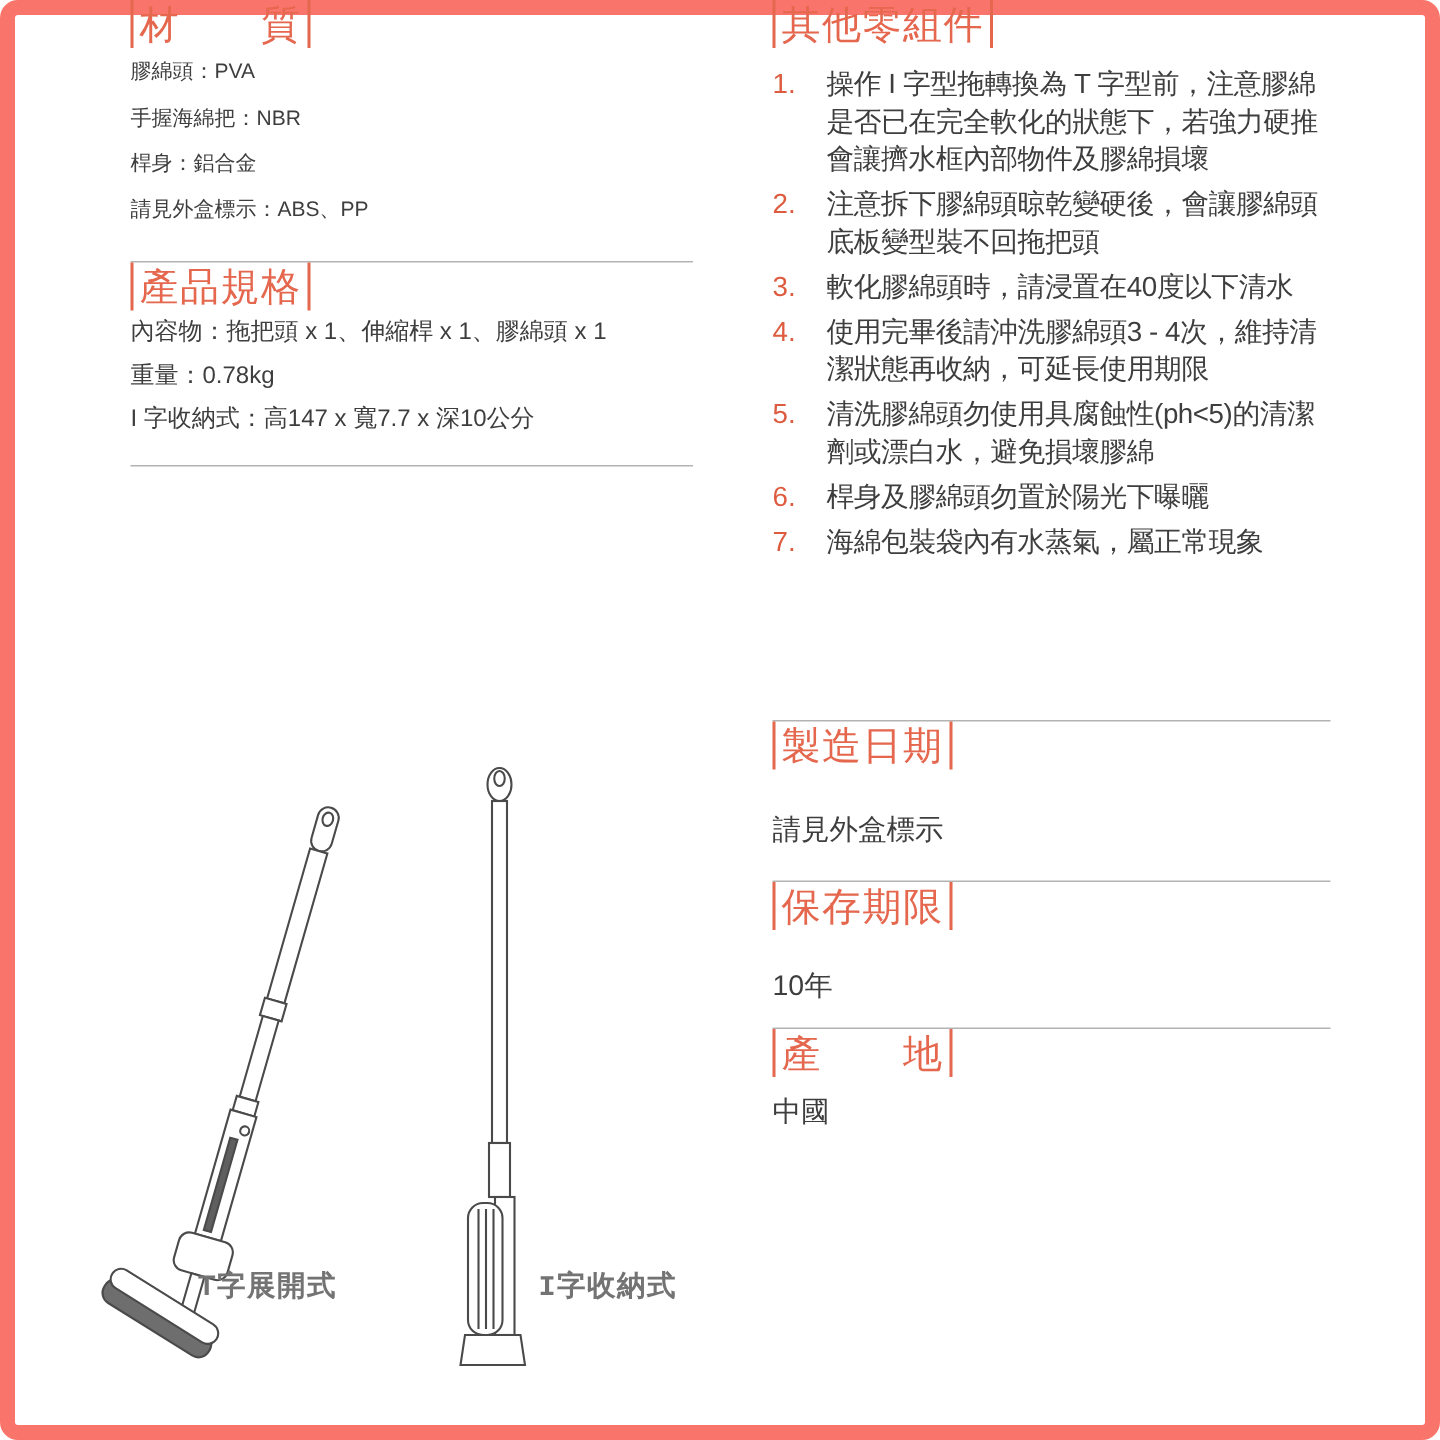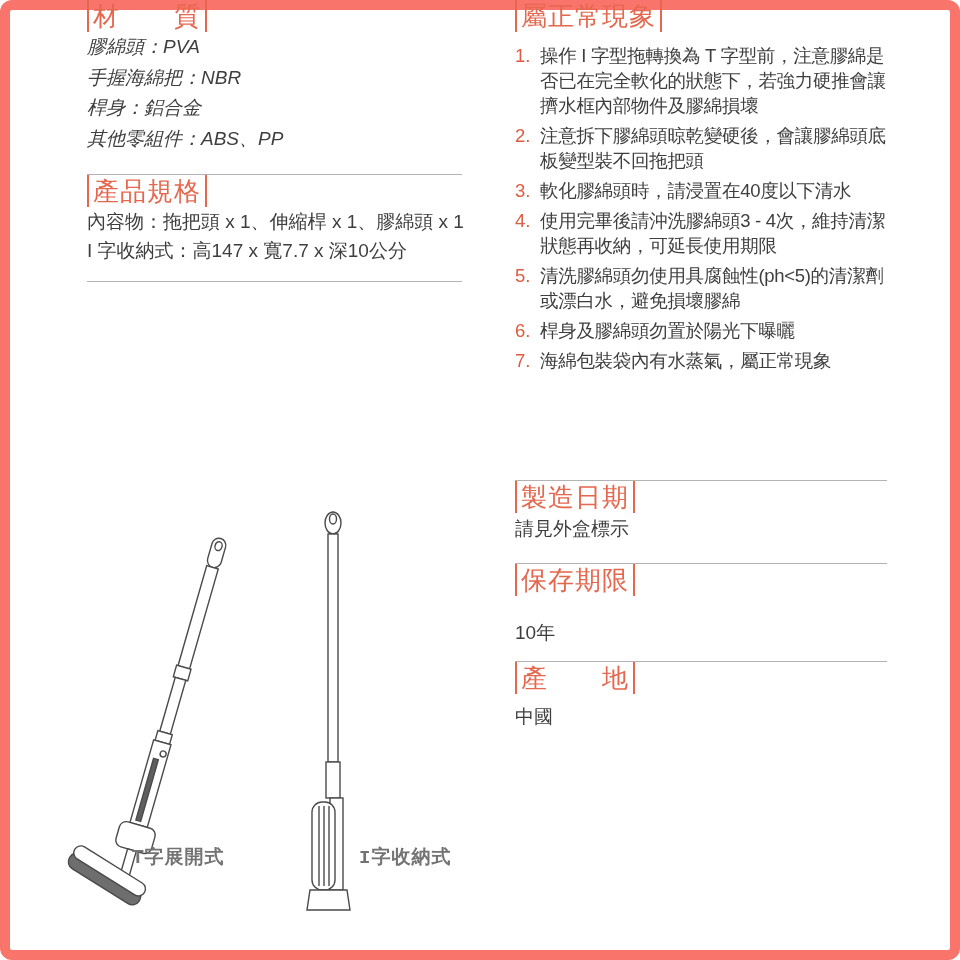--- a/index.html
+++ b/index.html
@@ -19,48 +19,48 @@
     color:#E4674E;font-size:26px;line-height:32px;letter-spacing:1px;
     border-left:2px solid #E4674E;border-right:2px solid #E4674E;
     padding:0 4px;white-space:pre;
   }
   .col-left{position:absolute;left:75px;top:0;width:375px;margin-left:12px;}
   .col-right{position:absolute;left:515px;top:0;width:374px;}
   .col-right-lower{position:absolute;left:515px;top:480px;width:372px;}
 
   ul.plain{list-style:none;margin:0;padding:0;}
   .mat-list{margin-top:9px;}
-  .mat-list li{font-size:19px;line-height:30.5px;font-weight:500;white-space:nowrap;font-style:italic;}
+  .mat-list li{font-size:14px;line-height:30.5px;font-weight:500;white-space:nowrap;}
   .spec-list{margin-top:6px;}
-  .spec-list li{font-size:19px;line-height:29px;font-weight:500;white-space:nowrap;}
+  .spec-list li{font-size:16px;line-height:29px;font-weight:500;white-space:nowrap;}
 
   hr.div{border:none;border-top:1px solid #b3b3b3;margin:0;width:100%;}
   #hr-l1{margin-top:20px;}
   #hr-l2{margin-top:16px;}
   .t1{margin-top:97px;}
   .t2{margin-top:29px;}
   .t3{margin-top:97px;}
   #hr-r1{margin-top:6px;}
   .t4{margin-top:30px;}
   .t5{margin-top:20px;}
   .t6{margin-top:23px;}
   p.val{margin:0;font-size:19px;font-weight:500;}
-  #p-mfg{margin-top:3px;}
+  #p-mfg{margin-top:27px;}
   #p-shelf{margin-top:24px;}
   #p-origin{margin-top:10px;}
   #hr-r2{margin-top:21px;}
   #hr-r3{margin-top:15px;}
 
   ol.notes{list-style:none;margin:11px 0 0;padding:0;}
   ol.notes li{
     display:flex;font-size:18.5px;line-height:25px;margin-bottom:5px;
     font-weight:500;letter-spacing:-0.3px;
   }
   ol.notes .num{flex:0 0 25px;width:25px;color:#DD5C3F;letter-spacing:0;}
-  ol.notes .txt{flex:1;}
+  ol.notes .txt{flex:1;margin-left:11px;}
 
   
   .figure{position:absolute;left:60px;top:505px;width:440px;height:415px;}
   .figure svg{position:absolute;}
   #svg-t{left:2px;top:13px;}
   #svg-i{left:240px;top:5px;}
   .fig-label{
     position:absolute;font-size:19px;font-weight:bold;color:#737373;
     letter-spacing:1px;white-space:nowrap;
   }
@@ -71,26 +71,27 @@
 <body>
 
 <div class="frame"></div>
 
 <div class="col-left">
   <h2 class="sec t1">材　　質</h2>
   <ul class="plain mat-list">
     <li>膠綿頭：PVA</li>
     <li>手握海綿把：NBR</li>
     <li>桿身：鋁合金</li>
-    <li>其他零組件：ABS、PP</li>
+    <li>請見外盒標示：ABS、PP</li>
   </ul>
   <hr class="div" id="hr-l1">
   <h2 class="sec t2">產品規格</h2>
   <ul class="plain spec-list">
     <li>內容物：拖把頭 x 1、伸縮桿 x 1、膠綿頭 x 1</li>
+    <li>重量：0.78kg</li>
     <li>I 字收納式：高147 x 寬7.7 x 深10公分</li>
   </ul>
   <hr class="div" id="hr-l2">
 </div>
 
 <div class="figure">
   <svg id="svg-t" width="185" height="400" viewBox="0 0 185 400">
     <g fill="#ffffff" stroke="#4a4a4a" stroke-width="1.4" transform="rotate(16 70 330)">
       <rect x="63" y="8" width="14" height="30" rx="7"></rect>
       <ellipse cx="70" cy="16" rx="3.5" ry="4.5"></ellipse>
@@ -121,21 +122,21 @@
       <line x1="24" y1="296" x2="24" y2="376"></line>
       <line x1="29" y1="296" x2="29" y2="376"></line>
       <path d="M10 380 L47 380 L50 400 L7 400 Z"></path>
     </g>
   </svg>
   <span class="fig-label" id="label-t">T字展開式</span>
   <span class="fig-label" id="label-i">I字收納式</span>
 </div>
 
 <div class="col-right">
-  <h2 class="sec t3">屬正常現象</h2>
+  <h2 class="sec t3">其他零組件</h2>
   <ol class="notes">
     <li>
       <span class="num">1.</span>
       <span class="txt">操作 I 字型拖轉換為 T 字型前，注意膠綿是否已在完全軟化的狀態下，若強力硬推會讓擠水框內部物件及膠綿損壞</span>
     </li>
     <li>
       <span class="num">2.</span>
       <span class="txt">注意拆下膠綿頭晾乾變硬後，會讓膠綿頭底板變型裝不回拖把頭</span>
     </li>
     <li>

